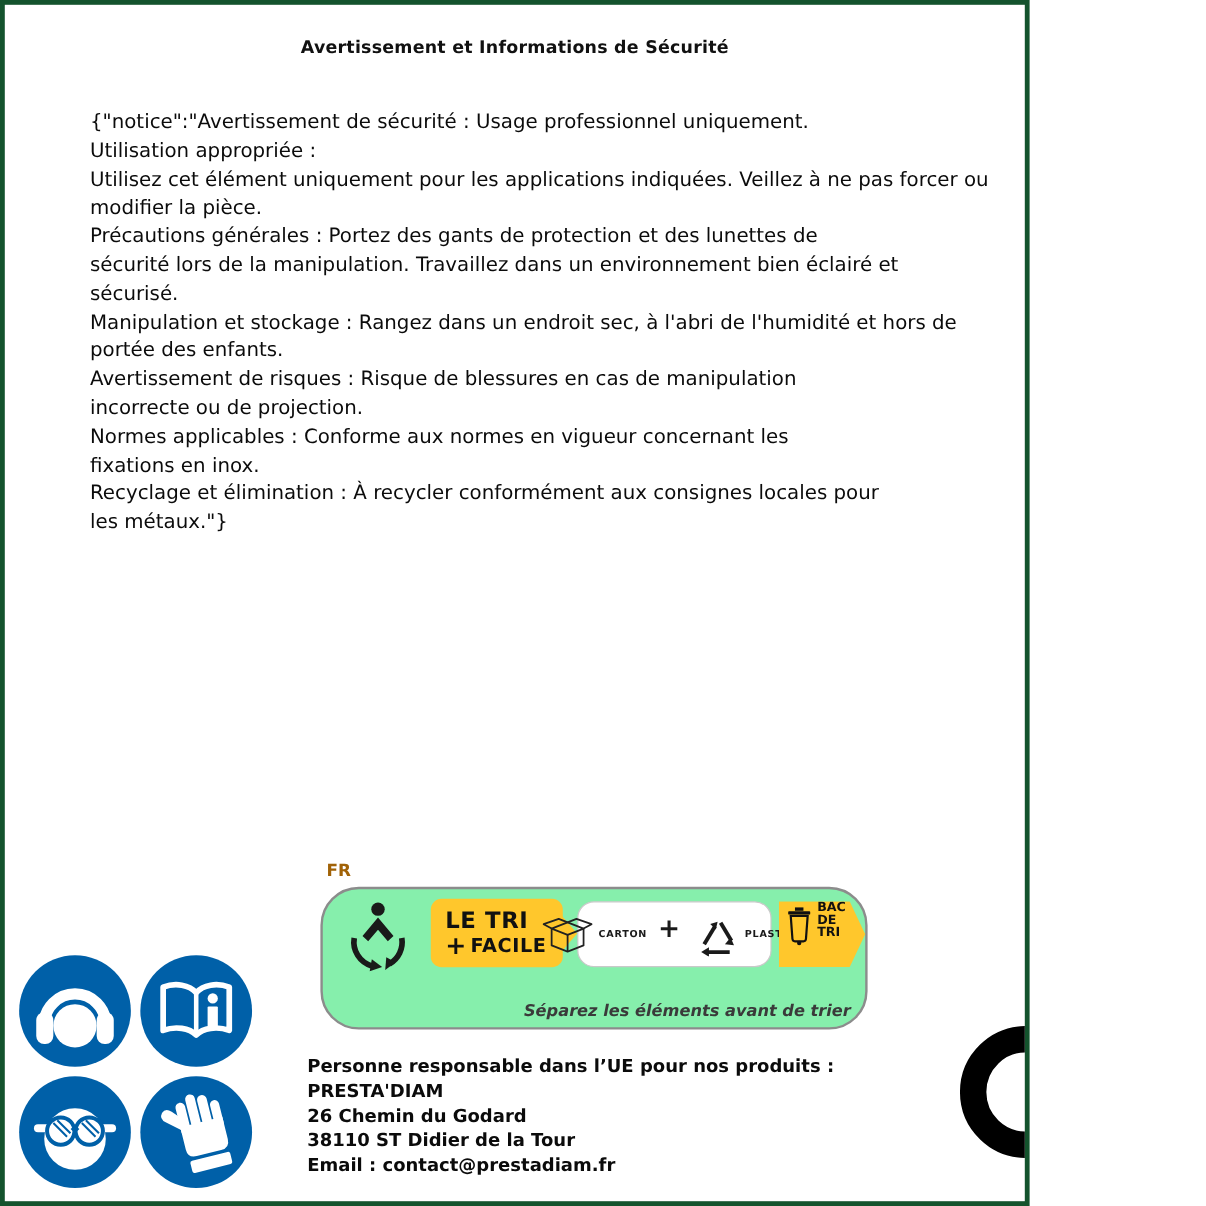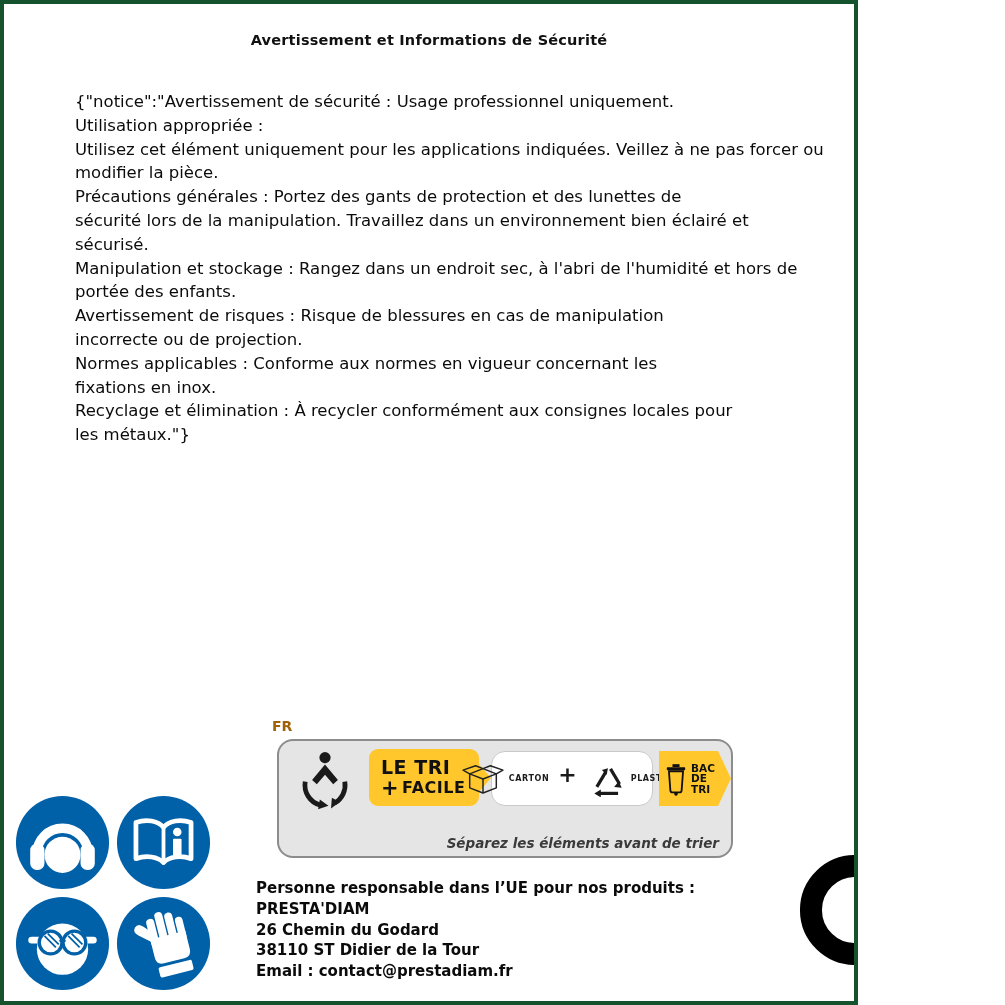--- a/index.html
+++ b/index.html
@@ -45,25 +45,25 @@
   
   .fr-code {
     position: absolute;
     left: 268px; top: 714px;
     font-size: 14px;
     font-weight: bold;
     color: #a16207;
   }
   .tri-label {
     position: absolute;
-    left: 273px; top: 735px;
+    left: 263px; top: 735px;
     width: 456px; height: 119px;
-    background: #e5e5e5;
+    background: #86efac;
     border: 2px solid #8c8c8c;
-    border-radius: 16px;
+    border-radius: 32px;
   }
   .triman { position: absolute; left: 14px; top: 8px; width: 64px; height: 62px; }
   .yellow-box {
     position: absolute;
     left: 90px; top: 8px;
     width: 110px; height: 57px;
     background: #ffc72c;
     border-radius: 9px;
     display: flex; flex-direction: column; justify-content: center;
     padding-left: 12px;
@@ -96,21 +96,21 @@
   .material { display: flex; flex-direction: row; align-items: center; gap: 1px; }
   .material-caption { font-size: 8px; font-weight: bold; letter-spacing: 0.6px; color: #1a1a1a; }
   .materials-plus { font-size: 22px; font-weight: 900; color: #1a1a1a; margin-top: -8px; }
 
   .bac-flag {
     position: absolute;
     left: 380px; top: 10px;
     width: 72px; height: 55px;
     background: #ffc72c;
     clip-path: polygon(0 0, calc(100% - 13px) 0, 100% 50%, calc(100% - 13px) 100%, 0 100%);
-    display: flex; align-items: center;
+    display: flex; 
     gap: 3px;
     padding-left: 5px;
   }
   .bac-text { font-size: 10.5px; font-weight: 900; line-height: 10.5px; white-space: pre-line; color: #111; }
 
   .tri-tagline {
     position: absolute;
     right: 12px; bottom: 5px;
     font-size: 13.5px;
     font-weight: bold;

